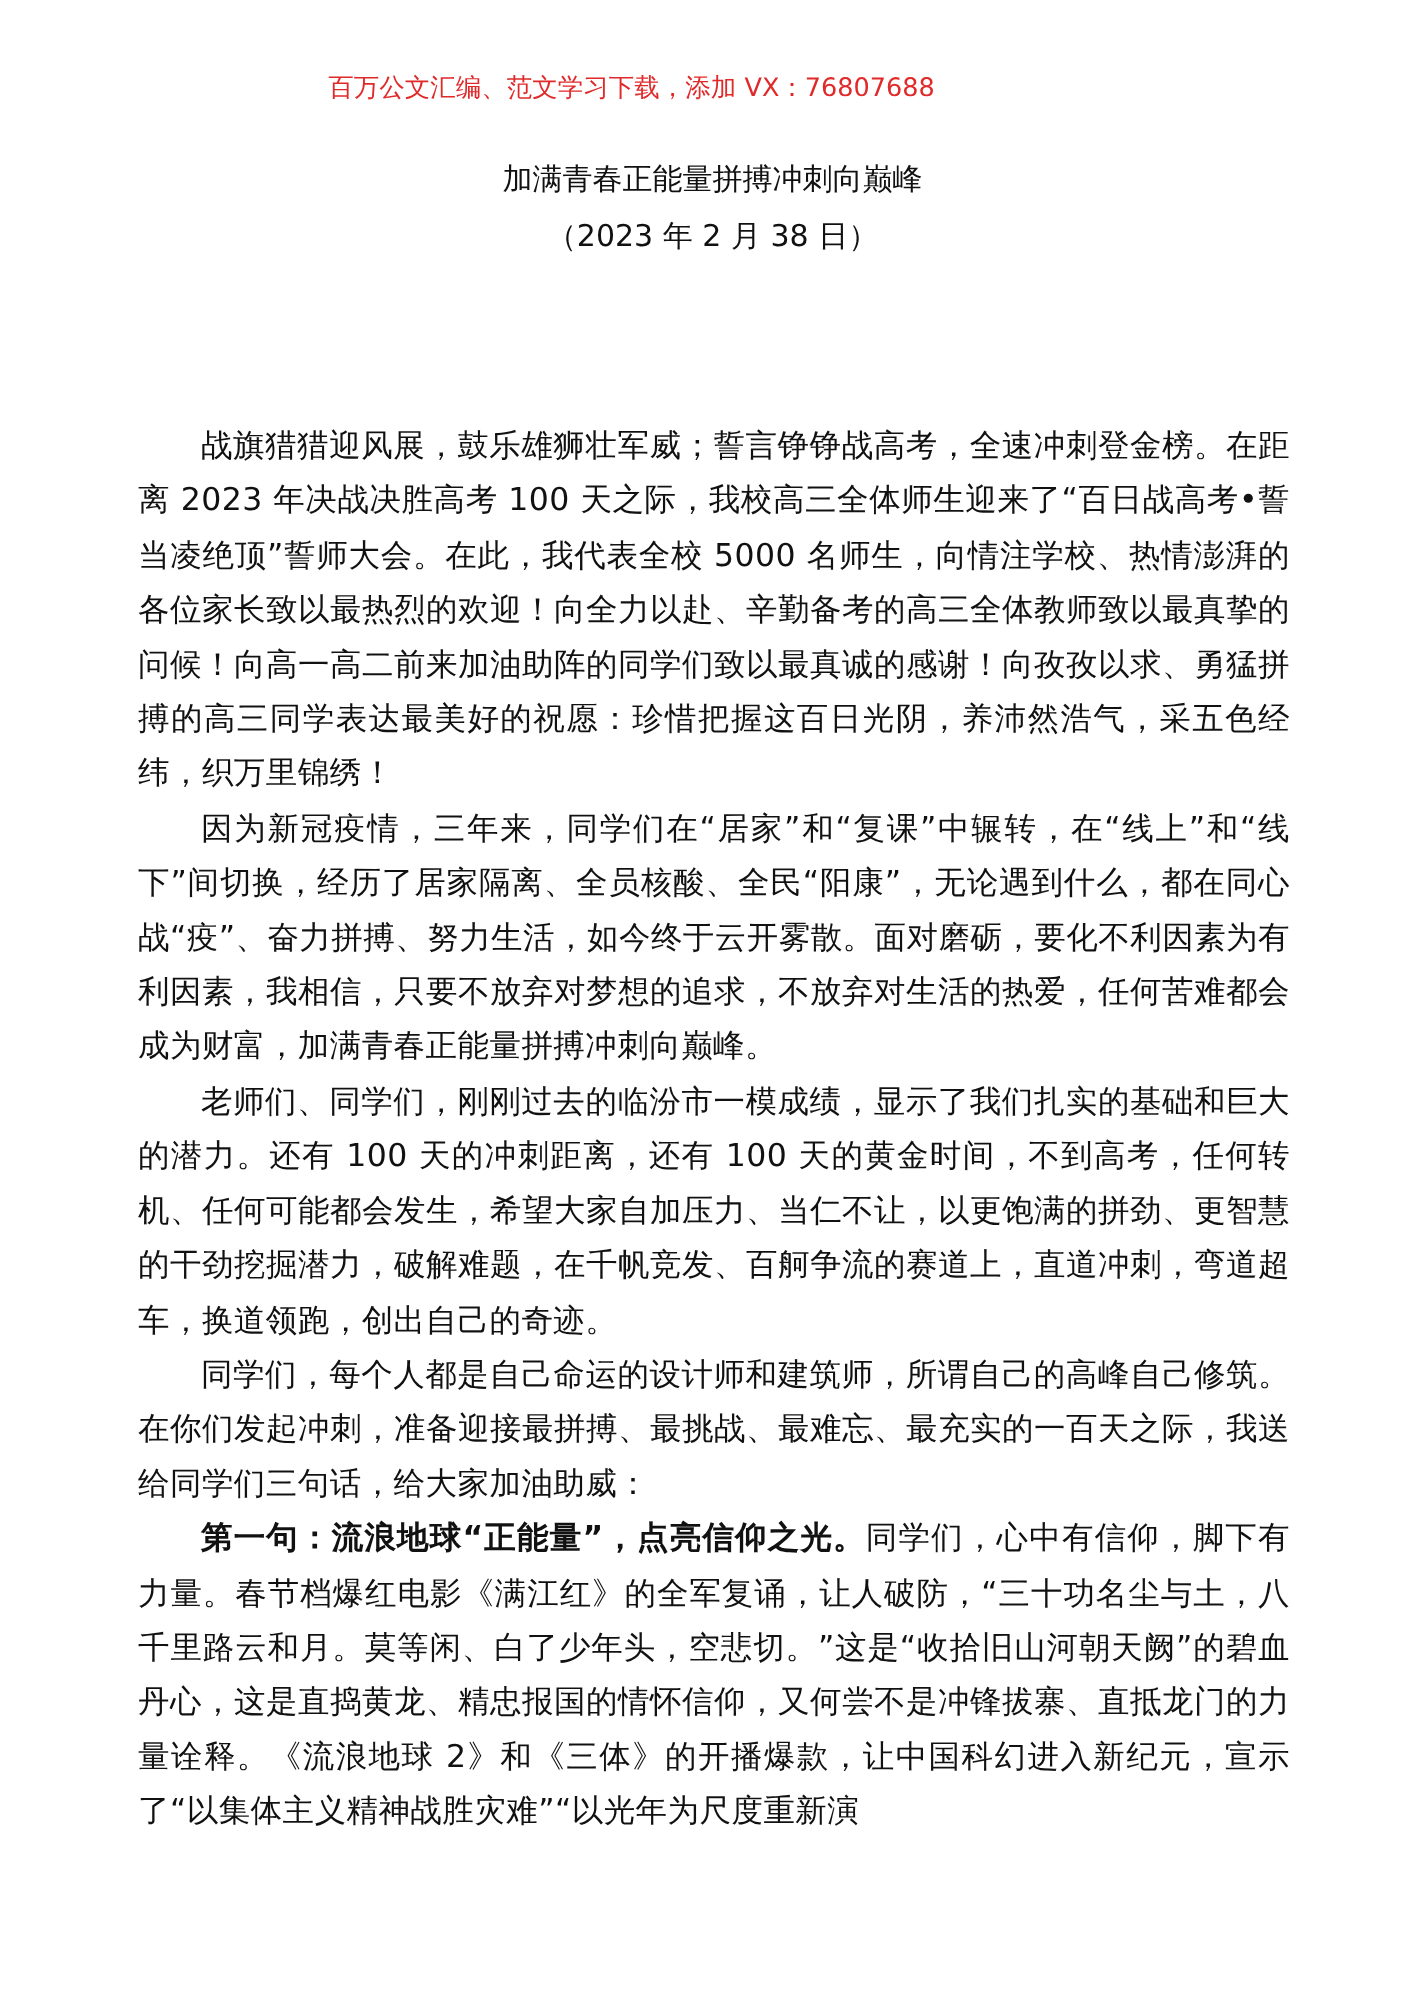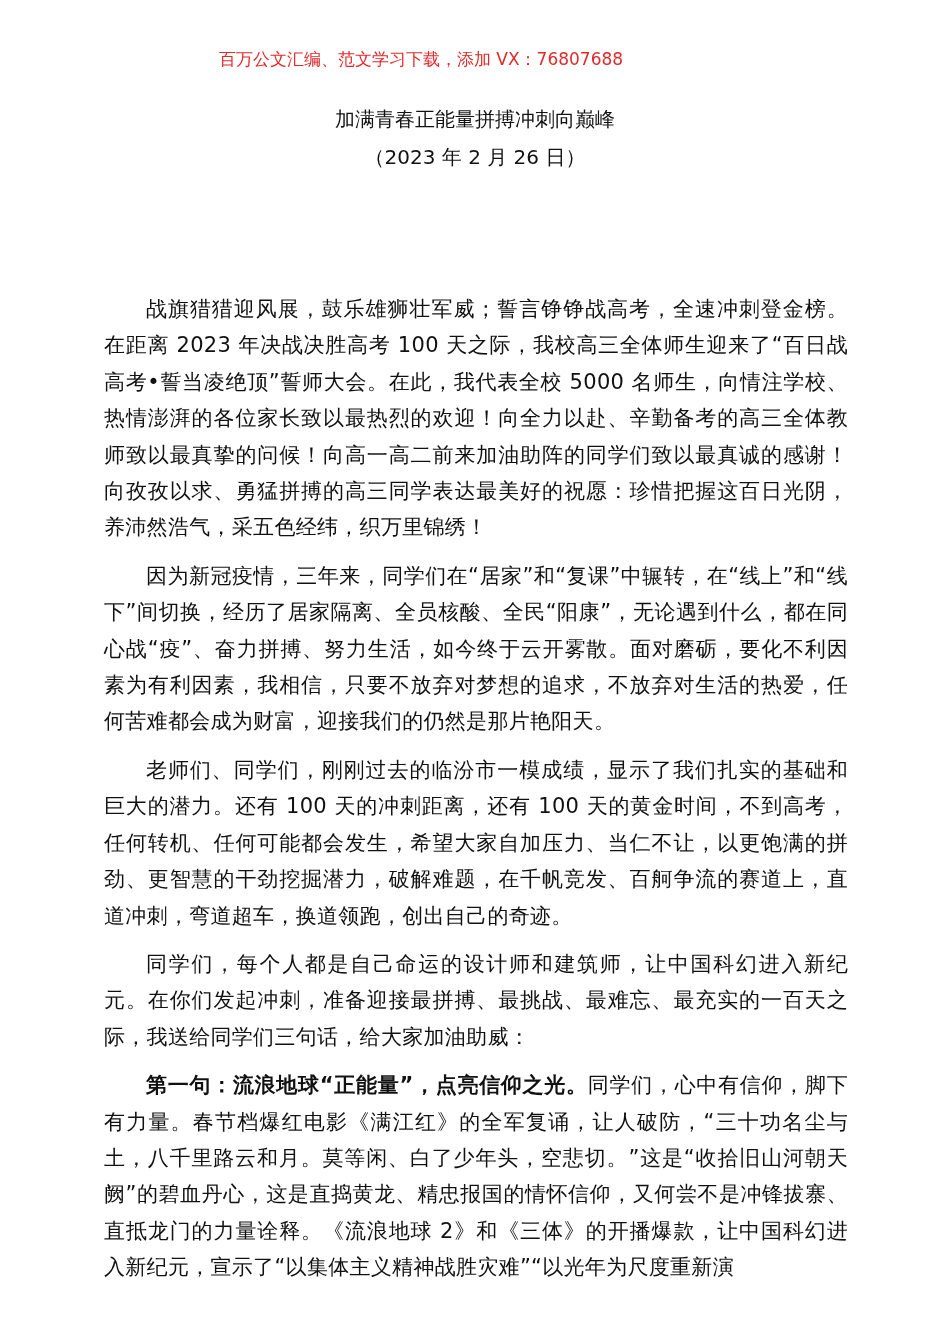--- a/index.html
+++ b/index.html
@@ -39,21 +39,21 @@
       position: absolute;
       top: 279px;
       left: 92px;
       width: 768px;
       font-size: 21px;
       line-height: 36.4px;
       letter-spacing: 0.3px;
       text-align: justify;
     }
     .para {
-      margin: 12px;
+      margin: 0;
       text-indent: 2em;
     }
     .bold-lead {
       font-weight: bold;
     }
     .footer {
       position: absolute;
       top: 1348px;
       left: 630px;
       font-size: 15px;
@@ -68,26 +68,26 @@
       letter-spacing: 2px;
     }
   </style>
 </head>
 <body>
 
 <div class="watermark">百万公文汇编、范文学习下载，添加 VX：76807688</div>
 
 <div class="title-block">
   <div>加满青春正能量拼搏冲刺向巅峰</div>
-  <div>（2023 年 2 月 26 日）</div>
+  <div>（2023 年 2 月 38 日）</div>
 </div>
 
 <div class="body-text">
   <p class="para">战旗猎猎迎风展，鼓乐雄狮壮军威；誓言铮铮战高考，全速冲刺登金榜。在距离 2023 年决战决胜高考 100 天之际，我校高三全体师生迎来了“百日战高考•誓当凌绝顶”誓师大会。在此，我代表全校 5000 名师生，向情注学校、热情澎湃的各位家长致以最热烈的欢迎！向全力以赴、辛勤备考的高三全体教师致以最真挚的问候！向高一高二前来加油助阵的同学们致以最真诚的感谢！向孜孜以求、勇猛拼搏的高三同学表达最美好的祝愿：珍惜把握这百日光阴，养沛然浩气，采五色经纬，织万里锦绣！</p>
-  <p class="para">因为新冠疫情，三年来，同学们在“居家”和“复课”中辗转，在“线上”和“线下”间切换，经历了居家隔离、全员核酸、全民“阳康”，无论遇到什么，都在同心战“疫”、奋力拼搏、努力生活，如今终于云开雾散。面对磨砺，要化不利因素为有利因素，我相信，只要不放弃对梦想的追求，不放弃对生活的热爱，任何苦难都会成为财富，迎接我们的仍然是那片艳阳天。</p>
+  <p class="para">因为新冠疫情，三年来，同学们在“居家”和“复课”中辗转，在“线上”和“线下”间切换，经历了居家隔离、全员核酸、全民“阳康”，无论遇到什么，都在同心战“疫”、奋力拼搏、努力生活，如今终于云开雾散。面对磨砺，要化不利因素为有利因素，我相信，只要不放弃对梦想的追求，不放弃对生活的热爱，任何苦难都会成为财富，加满青春正能量拼搏冲刺向巅峰。</p>
   <p class="para">老师们、同学们，刚刚过去的临汾市一模成绩，显示了我们扎实的基础和巨大的潜力。还有 100 天的冲刺距离，还有 100 天的黄金时间，不到高考，任何转机、任何可能都会发生，希望大家自加压力、当仁不让，以更饱满的拼劲、更智慧的干劲挖掘潜力，破解难题，在千帆竞发、百舸争流的赛道上，直道冲刺，弯道超车，换道领跑，创出自己的奇迹。</p>
-  <p class="para">同学们，每个人都是自己命运的设计师和建筑师，让中国科幻进入新纪元。在你们发起冲刺，准备迎接最拼搏、最挑战、最难忘、最充实的一百天之际，我送给同学们三句话，给大家加油助威：</p>
+  <p class="para">同学们，每个人都是自己命运的设计师和建筑师，所谓自己的高峰自己修筑。在你们发起冲刺，准备迎接最拼搏、最挑战、最难忘、最充实的一百天之际，我送给同学们三句话，给大家加油助威：</p>
   <p class="para"><span class="bold-lead">第一句：流浪地球“正能量”，点亮信仰之光。</span><span>同学们，心中有信仰，脚下有力量。春节档爆红电影《满江红》的全军复诵，让人破防，“三十功名尘与土，八千里路云和月。莫等闲、白了少年头，空悲切。”这是“收拾旧山河朝天阙”的碧血丹心，这是直捣黄龙、精忠报国的情怀信仰，又何尝不是冲锋拔寨、直抵龙门的力量诠释。《流浪地球 2》和《三体》的开播爆款，让中国科幻进入新纪元，宣示了“以集体主义精神战胜灾难”“以光年为尺度重新演</span></p>
 </div>
 
 <div class="footer">
   <span>★政论文公众号</span><span class="page">— 1 —</span>
 </div>
 
 </body></html>

